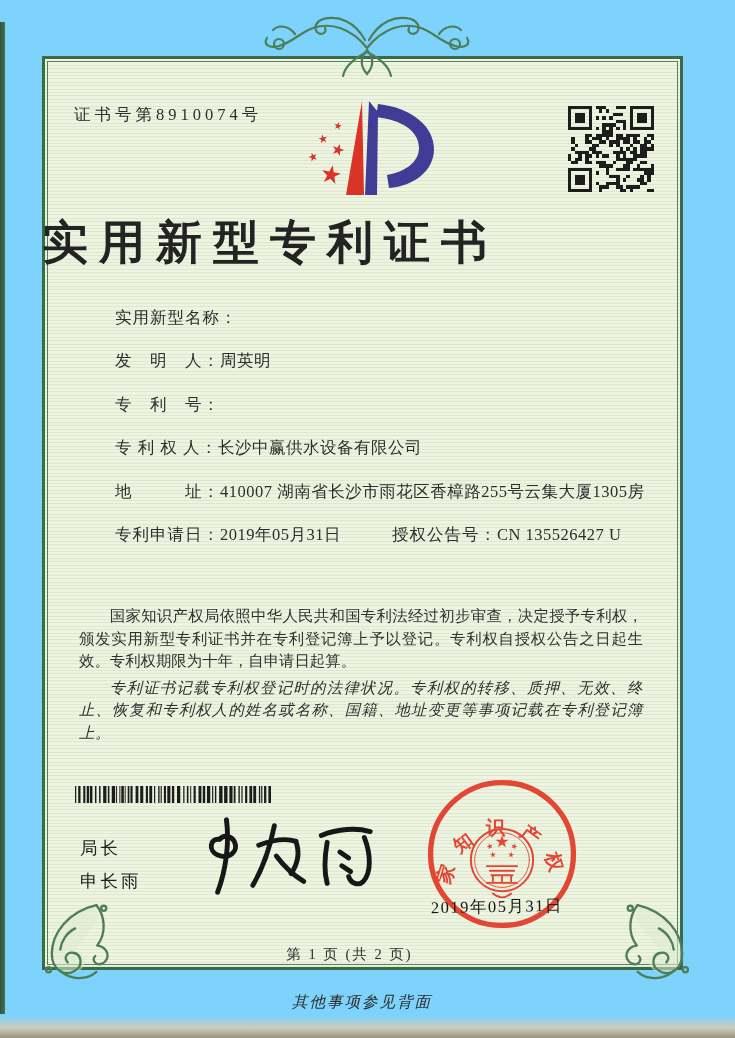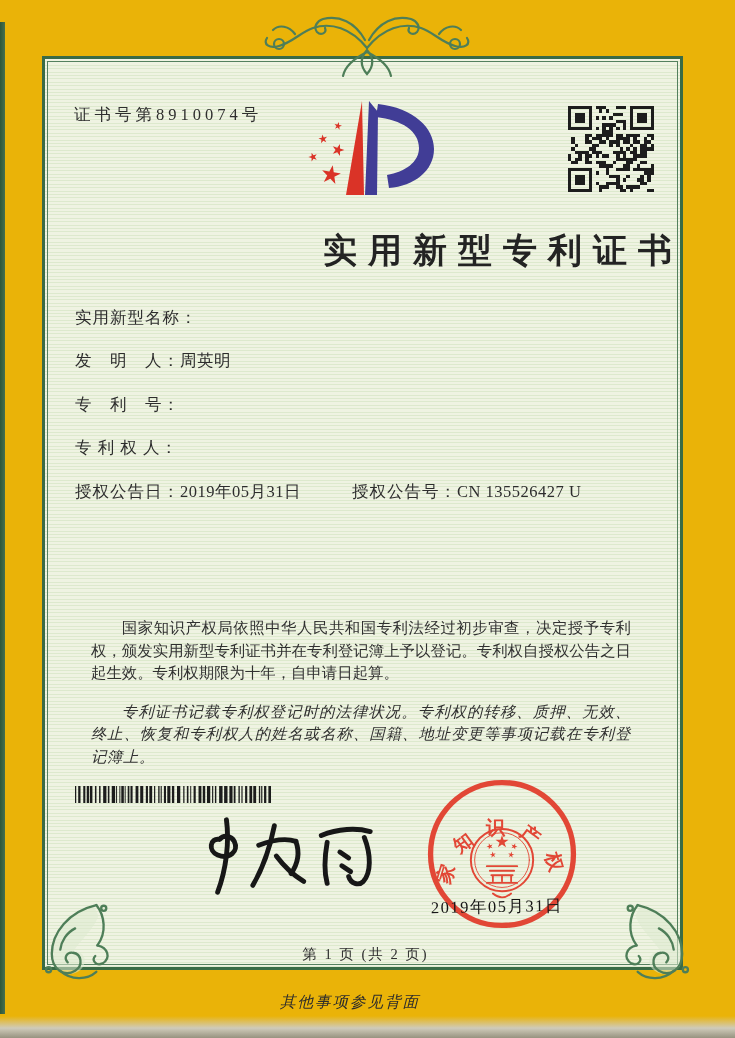--- a/index.html
+++ b/index.html
@@ -1,18 +1,18 @@
 <!DOCTYPE html>
 <html><head>
 <meta charset="utf-8">
 <style>
   html,body{margin:0;padding:0;background:#e8e6da;}
   .page{
     position:relative; width:735px; height:1038px; margin:0 auto;
-    background:#eab308; overflow:hidden;
+    background:#7dd3fc; overflow:hidden;
     font-family:"Liberation Serif","DejaVu Serif",serif;
     color:#2b2b2b;
   }
   
   .left-edge{position:absolute;left:0;top:22px;width:5px;height:992px;background:linear-gradient(90deg,#2f5639,#47704e);}
   .bottom-edge{position:absolute;left:0;bottom:0;width:100%;height:22px;background:linear-gradient(180deg,rgba(246,246,236,0) 0%,#cfcbba 55%,#979380 100%);}
 
   
   .frame{
     position:absolute; left:42px; top:56px; width:641px; height:914px;
@@ -25,45 +25,45 @@
   .orn{position:absolute; pointer-events:none;}
   .orn path,.orn circle{stroke:#4e7e58; fill:none; stroke-width:2.2; stroke-linecap:round;}
   .orn .soft{fill:#dcead0; stroke:none; opacity:.55;}
 
   .cert-number{position:absolute; left:74px; top:104px; font-size:16.5px; letter-spacing:4px; color:#2e2e2e;}
 
   .logo{position:absolute; left:290px; top:96px; width:150px; height:104px;}
   .qr{position:absolute; left:568px; top:106px; width:86px; height:86px;}
 
   .title{
-    position:absolute; left:42px; top:228px; width:641px; text-align:right;
-    font-size:34px; font-weight:bold; letter-spacing:11px; color:#232323;
+    position:absolute; left:42px; top:212px; width:641px; text-align:left;
+    font-size:46px; font-weight:bold; letter-spacing:11px; color:#232323;
   }
 
   .fields{position:absolute; left:75px; top:296px; width:572px;}
-  .field-row{height:43.5px; display:flex; align-items:center; font-size:16.5px; position:relative; white-space:nowrap;}
+  .field-row{height:43.5px; display:flex; align-items:center; font-size:16.5px; position:relative; white-space:nowrap;margin-left:40px;}
   .field-label{color:#2d2d2d; letter-spacing:1px;}
   .field-value{color:#2d2d2d; letter-spacing:0.5px;}
   .grant-no{position:absolute; left:277px; top:0; height:43.5px; display:flex; align-items:center;justify-content:center;}
 
   .paras{position:absolute; left:75px; top:601px; width:572px; font-size:15.4px; line-height:22.6px; text-align:justify; color:#303030;}
-  .paras p{margin:16px; text-indent:2em;}
+  .paras p{margin:4px; text-indent:2em;}
   .paras p.kai{font-style:italic; letter-spacing:0.6px;}
 
   .barcode{position:absolute; left:75px; top:786px; width:196px; height:17px;}
 
   .director{position:absolute; left:80px; top:832px; font-size:17.5px; letter-spacing:3px; color:#222; line-height:33px;}
   .signature{position:absolute; left:190px; top:812px; width:200px; height:88px;}
   .signature path{stroke:#171717; stroke-width:5; fill:none; stroke-linecap:round; stroke-linejoin:round;}
 
   .seal{position:absolute; left:426px; top:778px; width:152px; height:152px; opacity:.93;}
   .seal-date{position:absolute; left:431px; top:896px; font-size:16.5px; letter-spacing:1.5px; color:#161616; transform:rotate(-1deg);}
 
-  .page-note{position:absolute; left:42px; top:945px; width:615px; text-align:center; font-size:14.5px; letter-spacing:2px; color:#2e2e2e;margin-left:16px;}
-  .back-note{position:absolute; left:0; top:992px; width:700px; text-align:center; font-size:15.5px; font-style:italic; letter-spacing:2px; color:#2c2c2c;}
+  .page-note{position:absolute; left:42px; top:945px; width:615px; text-align:center; font-size:14.5px; letter-spacing:2px; color:#2e2e2e;}
+  .back-note{position:absolute; left:12px; top:992px; width:700px; text-align:center; font-size:15.5px; font-style:italic; letter-spacing:2px; color:#2c2c2c;}
 </style>
 </head>
 <body>
 
 <div class="page">
 
   <div class="left-edge"></div>
 
   <div class="frame">
     <div class="frame-inner"></div>
@@ -435,23 +435,28 @@
     </div>
     <div class="field-row">
       <span class="field-label">发　明　人：</span>
       <span class="field-value">周英明</span>
     </div>
     <div class="field-row">
       <span class="field-label">专　利　号：</span>
     </div>
     <div class="field-row">
       <span class="field-label">专 利 权 人：</span>
+      <span class="field-value">长沙中赢供水设备有限公司</span>
     </div>
     <div class="field-row">
-      <span class="field-label">授权公告日：</span>
+      <span class="field-label">地　　　址：</span>
+      <span class="field-value">410007 湖南省长沙市雨花区香樟路255号云集大厦1305房</span>
+    </div>
+    <div class="field-row">
+      <span class="field-label">专利申请日：</span>
       <span class="field-value">2019年05月31日</span>
       <span class="grant-no">
         <span class="field-label">授权公告号：</span>
         <span class="field-value">CN 135526427 U</span>
       </span>
     </div>
   </div>
 
   <div class="paras">
     <p>国家知识产权局依照中华人民共和国专利法经过初步审查，决定授予专利权，颁发实用新型专利证书并在专利登记簿上予以登记。专利权自授权公告之日起生效。专利权期限为十年，自申请日起算。</p>
@@ -503,20 +508,24 @@
       <rect x="166.40" y="0" width="1.19" height="17" fill="#1c1c1c"></rect>
       <rect x="170.09" y="0" width="2.17" height="17" fill="#1c1c1c"></rect>
       <rect x="174.41" y="0" width="2.76" height="17" fill="#1c1c1c"></rect>
       <rect x="178.28" y="0" width="2.85" height="17" fill="#1c1c1c"></rect>
       <rect x="183.87" y="0" width="1.33" height="17" fill="#1c1c1c"></rect>
       <rect x="186.17" y="0" width="1.18" height="17" fill="#1c1c1c"></rect>
       <rect x="189.05" y="0" width="2.27" height="17" fill="#1c1c1c"></rect>
       <rect x="193.38" y="0" width="2.90" height="17" fill="#1c1c1c"></rect>
     </svg>
 
+  <div class="director">
+    <div>局长</div>
+    <div>申长雨</div>
+  </div>
 
   <svg class="signature" viewBox="0 0 200 90">
     <path d="M28,28 C18,26 16,40 26,44 C38,49 48,40 43,30 C40,24 32,23 28,28"></path>
     <path d="M35,8 C38,30 35,58 26,82"></path>
     <path d="M84,14 C80,34 73,56 62,75"></path>
     <path d="M68,34 C84,28 97,27 106,30"></path>
     <path d="M86,45 C95,57 104,65 114,71"></path>
     <path d="M106,30 C110,41 108,53 101,63"></path>
     <path d="M132,24 C149,17 168,16 182,20"></path>
     <path d="M138,31 C135,48 135,62 138,73"></path>

